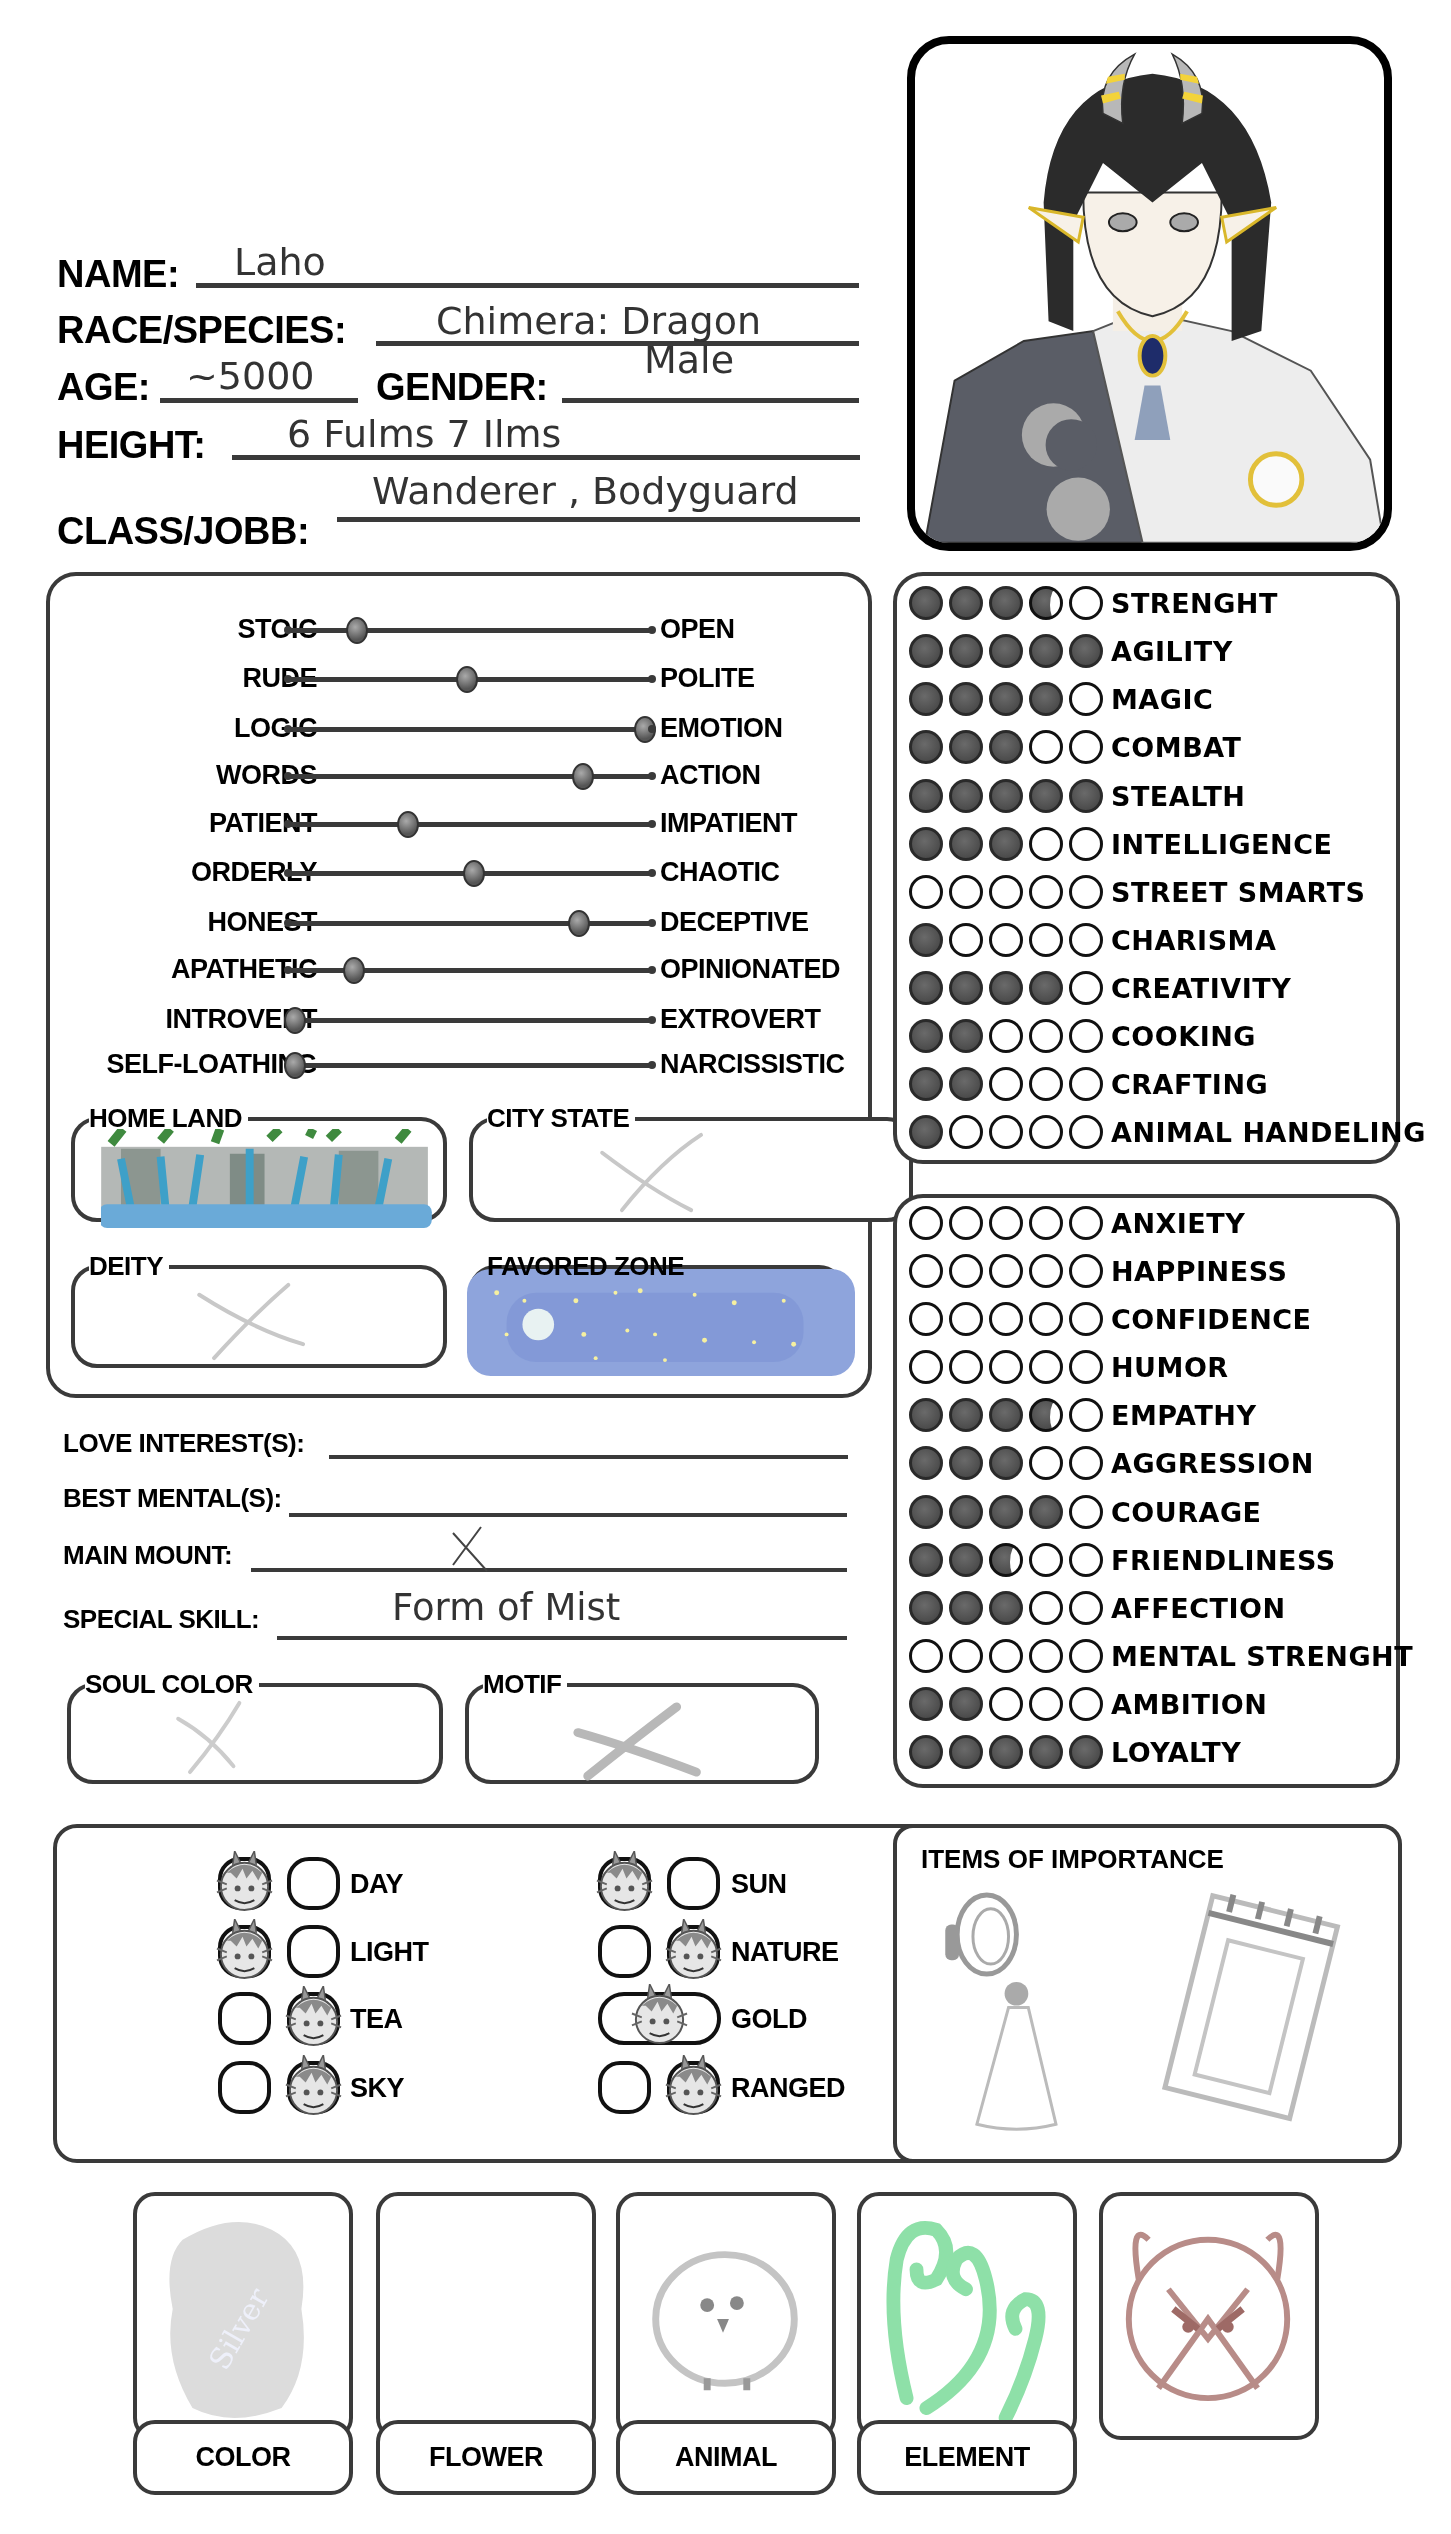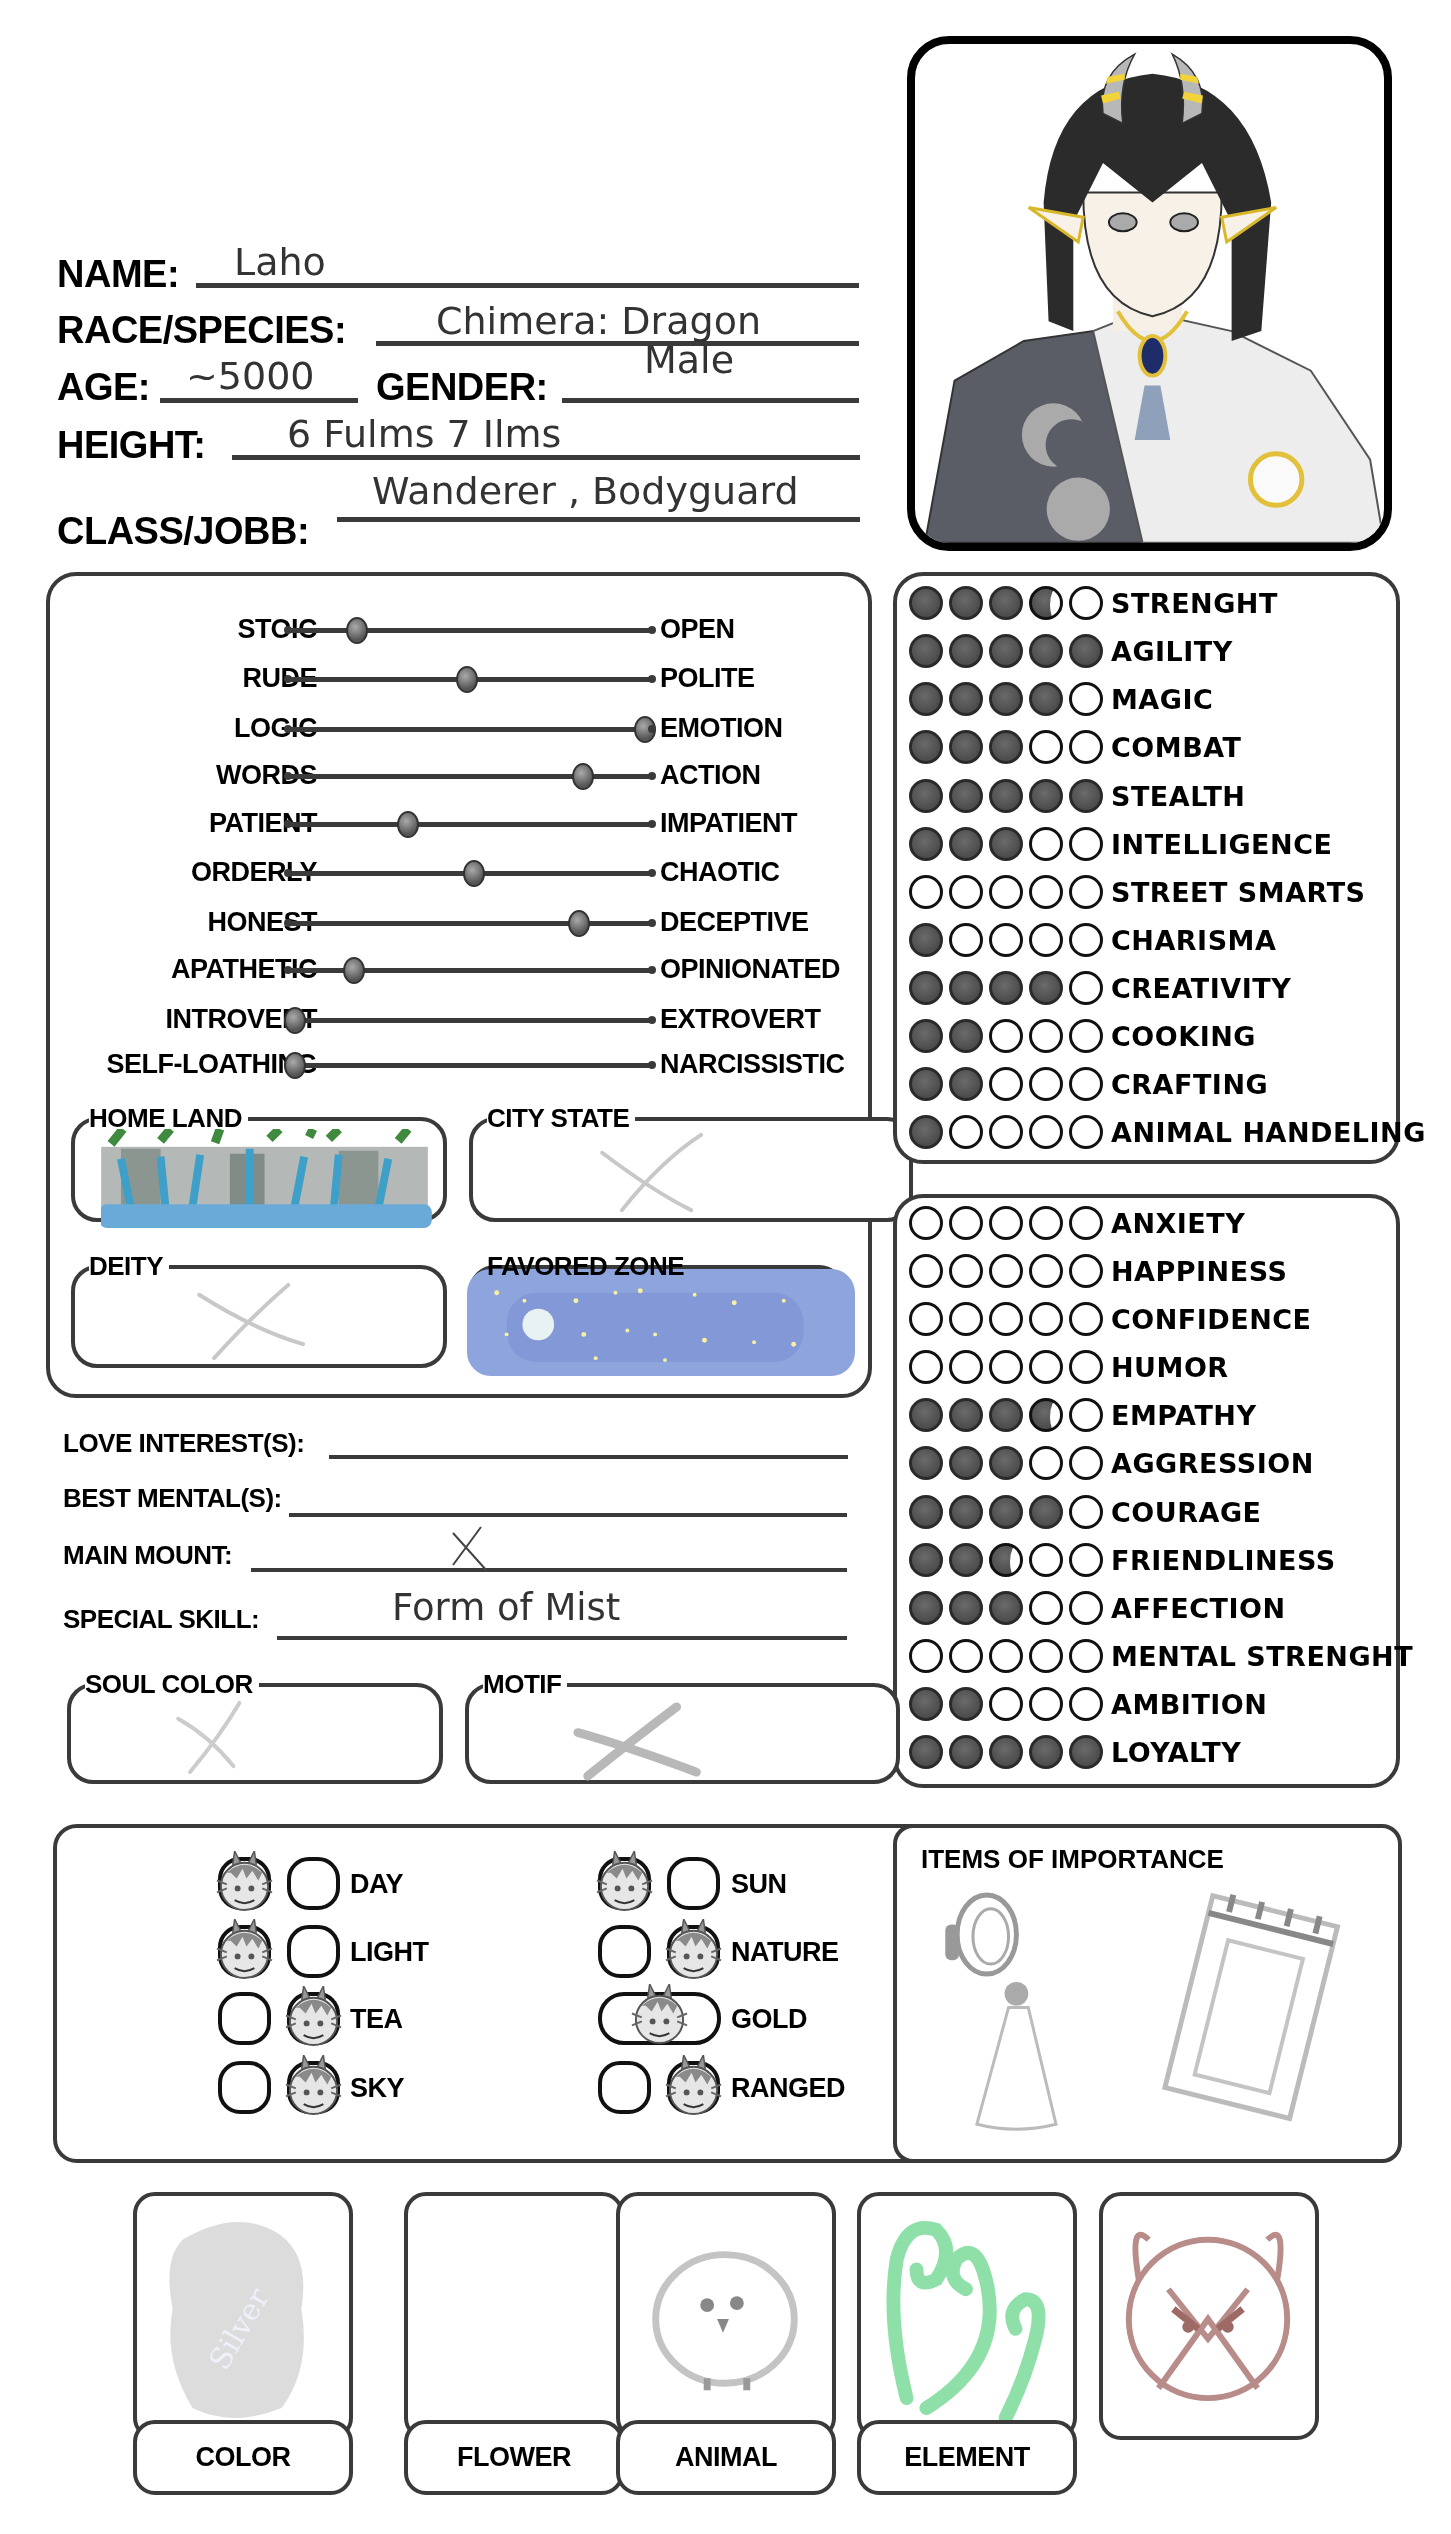--- a/index.html
+++ b/index.html
@@ -508,21 +508,21 @@
   <div class="line" style="left:277px;top:1636px;width:570px;height:4px;"></div>
   <div class="abs val" style="left:392px;top:1586px;font-size:37px;">Form of Mist</div>
 </div>
 
 <div class="titled" style="left:67px;top:1683px;width:376px;height:101px;">
   <span class="ttl lbl">SOUL COLOR</span>
   <svg class="abs" style="left:99px;top:10px;" width="119" height="79" viewBox="0 0 120 80">
     <path d="M20 76 Q50 40 70 6 M8 22 Q40 40 64 70" stroke="#cccccc" stroke-width="4" fill="none" stroke-linecap="round"></path>
   </svg>
 </div>
-<div class="titled" style="left:465px;top:1683px;width:435px;height:101px;">
+<div class="titled" style="left:465px;top:1683px;width:354px;height:101px;">
   <span class="ttl lbl">MOTIF</span>
   <svg class="abs" style="left:99px;top:10px;" width="158" height="85" viewBox="0 0 160 86">
     <path d="M20 80 Q70 40 110 10 M10 36 Q60 50 130 76" stroke="#b8b8b8" stroke-width="9" fill="none" stroke-linecap="round"></path>
   </svg>
 </div>
 
 <div class="box" style="left:53px;top:1824px;width:1348px;height:339px;border-radius:24px;"></div>
 <div class="box" style="left:893px;top:1824px;width:509px;height:339px;border-radius:20px;">
   <div class="abs lbl" style="left:24px;top:16px;font-size:26px;letter-spacing:0;">ITEMS OF IMPORTANCE</div>
   <svg class="abs" style="left:40px;top:59px;" width="149" height="257" viewBox="0 0 150 260">
@@ -664,21 +664,21 @@
 <div id="cards">
     <div class="card" style="left: 133px;">
       <div class="cbox">
         <div style="position:absolute;left:6px;top:4px;"><svg width="198" height="228" viewBox="0 0 200 230">
             <path d="M40 40 Q90 10 130 30 Q170 50 160 110 Q170 170 140 210 Q90 230 50 210 Q20 160 30 110 Q20 60 40 40 Z" fill="#dcdcdc"></path>
             <text x="70" y="170" font-family="DejaVu Serif, serif" font-size="30" fill="#eef0fa" transform="rotate(-60 80 160)">Silver</text>
           </svg></div>
       </div>
        <div class="cl lbl">COLOR</div>
     </div>
-    <div class="card" style="left: 376px; margin-left: 28px;">
+    <div class="card" style="left: 376px;">
       <div class="cbox">
         <div style="position:absolute;left:6px;top:4px;"></div>
       </div>
        <div class="cl lbl">FLOWER</div>
     </div>
     <div class="card" style="left: 616px;">
       <div class="cbox">
         <div style="position:absolute;left:6px;top:4px;"><svg width="198" height="228" viewBox="0 0 200 230">
             <ellipse cx="100" cy="120" rx="70" ry="65" fill="#fff" stroke="#c4c4c4" stroke-width="7"></ellipse>
             <circle cx="82" cy="106" r="7" fill="#888"></circle>

